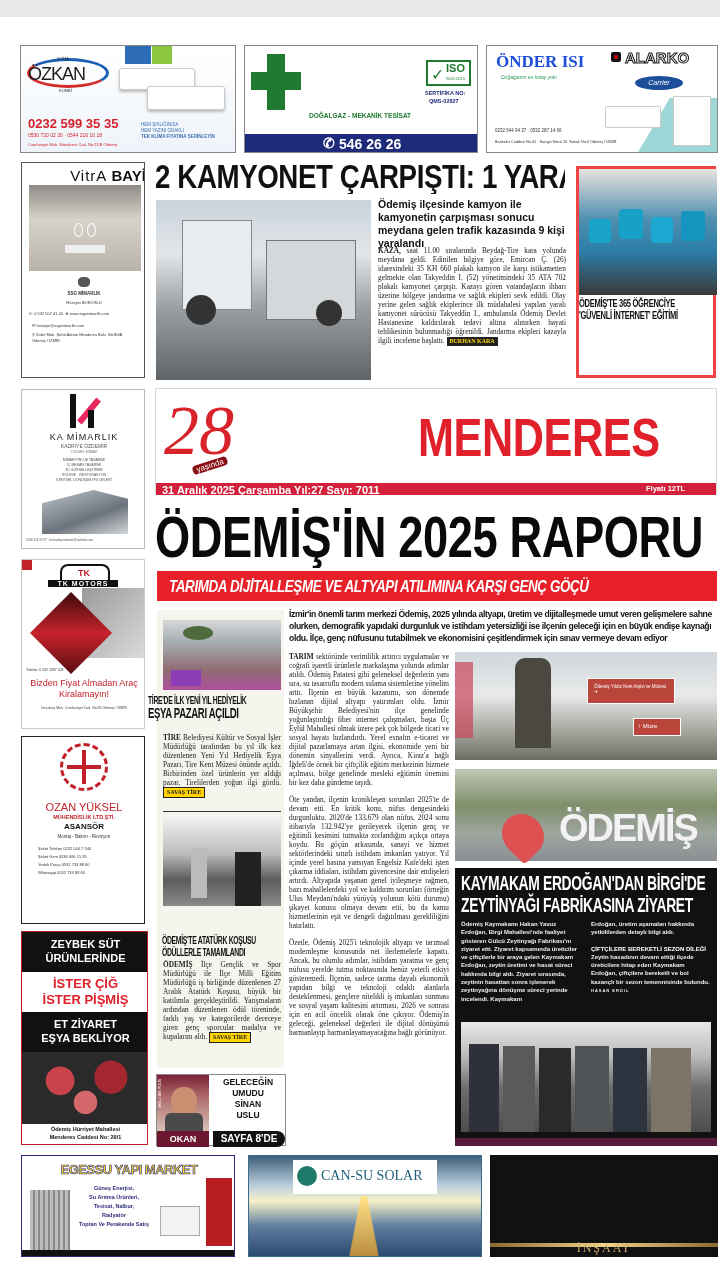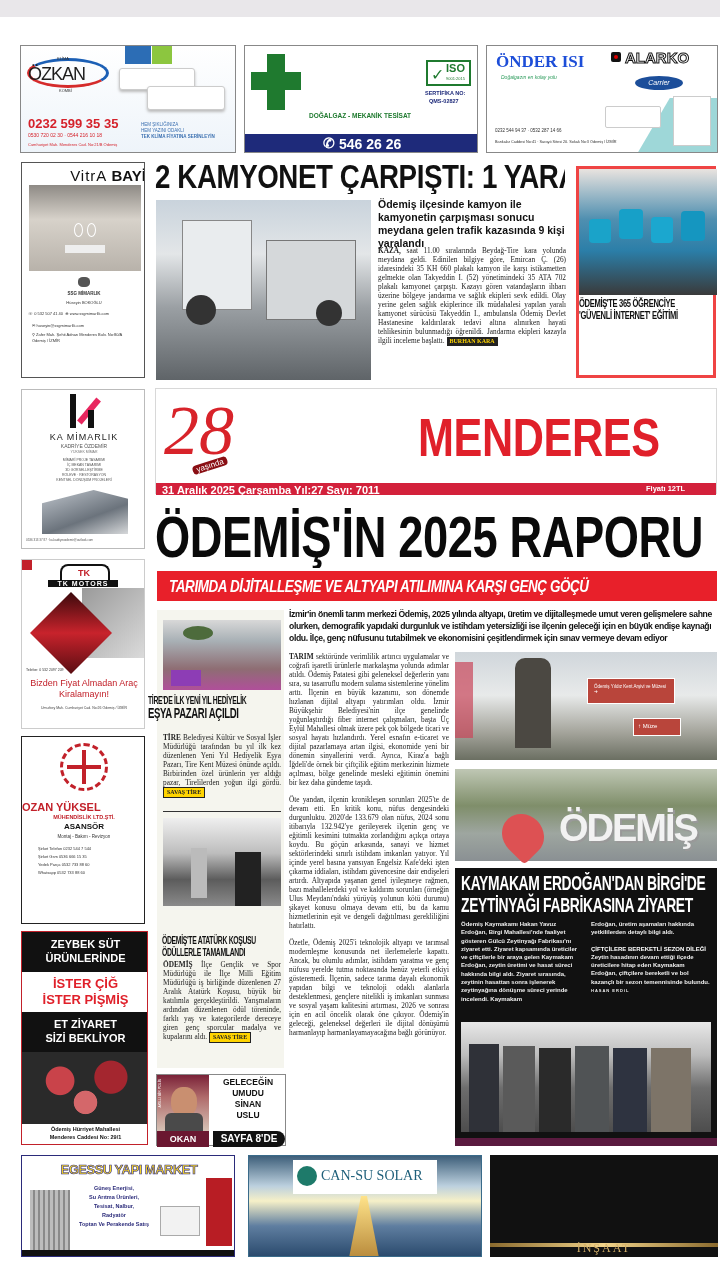--- a/index.html
+++ b/index.html
@@ -118,21 +118,21 @@
   <div class="abs" style="left:4px;top:108px;font-size:3.5px;color:#333">Telefon: 0 532 2097 209</div>
   <div class="abs" style="left:0;top:118px;width:124px;text-align:center;font-size:9px;color:#c2212a;line-height:11px">Bizden Fiyat Almadan Araç Kiralamayın!</div>
   <div class="abs" style="left:10px;top:146px;width:104px;text-align:center;font-size:3.5px;color:#444">Umurbey Mah. Cumhuriyet Cad. No:26 Ödemiş / İZMİR</div>
 </div>
 
 <div class="abs box" style="left:21px;top:736px;width:124px;height:188px;border-color:#222">
   <div class="abs" style="left:38px;top:6px;width:48px;height:48px;border:3px dashed #c2212a;border-radius:50%">
     <div class="abs" style="left:19px;top:4px;width:4px;height:34px;background:#c2212a"></div>
     <div class="abs" style="left:4px;top:19px;width:34px;height:4px;background:#c2212a"></div>
   </div>
-  <div class="abs" style="left:0;top:64px;width:124px;font-size:11px;font-weight:bold;color:#c2212a">OZAN YÜKSEL</div>
+  <div class="abs" style="left:0;top:64px;width:124px;text-align:center;font-size:11px;font-weight:normal;color:#c2212a">OZAN YÜKSEL</div>
   <div class="abs" style="left:0;top:77px;width:124px;text-align:center;font-size:5.5px;font-weight:bold;color:#c2212a">MÜHENDİSLİK LTD.ŞTİ.</div>
   <div class="abs" style="left:0;top:85px;width:124px;text-align:center;font-size:8px;font-weight:bold;color:#111">ASANSÖR</div>
   <div class="abs" style="left:0;top:97px;width:124px;text-align:center;font-size:4.5px;color:#333">Montaj - Bakım - Revizyon</div>
   <div class="abs" style="left:16px;top:108px;font-size:4px;color:#333;line-height:8px">
     <div>Şirket Telefon  0232 544 7 544</div>
       <div>Şirket Gsm  0536 666 15 35</div>
       <div>Yedek Parça  0532 733 88 60</div>
       <div>Whatsapp  0532 733 88 60</div>
   </div>
 </div>
@@ -141,21 +141,21 @@
   <div class="abs" style="left:0;top:44px;width:127px;text-align:center;font-size:13px;font-weight:bold;color:#e0202a;line-height:16px">
     <div>İSTER ÇİĞ</div>
       <div>İSTER PİŞMİŞ</div>
   </div>
   <div class="abs" style="left:0;top:0;width:127px;height:40px;background:#111;color:#fff;text-align:center;font-size:11px;font-weight:bold;line-height:14px;padding-top:5px">
     <div>ZEYBEK SÜT</div>
       <div>ÜRÜNLERİNDE</div>
   </div>
   <div class="abs" style="left:0;top:80px;width:127px;height:40px;background:#111;color:#fff;text-align:center;font-size:11px;font-weight:bold;line-height:14px;padding-top:5px">
     <div>ET ZİYARET</div>
-      <div>SİZİ BEKLİYOR</div>
+      <div>EŞYA BEKLİYOR</div>
   </div>
   <div class="abs" style="left:0;top:120px;width:127px;height:72px;background:radial-gradient(circle at 30% 40%,#c9434a 0 14%,transparent 15%),radial-gradient(circle at 70% 35%,#a4262f 0 16%,transparent 17%),radial-gradient(circle at 50% 70%,#d4676a 0 14%,transparent 15%),#2a2a2a"></div>
   <div class="abs" style="left:0;top:193px;width:127px;text-align:center;font-size:5.5px;font-weight:bold;color:#111;line-height:8px">
     <div>Ödemiş Hürriyet Mahallesi</div>
       <div>Menderes Caddesi No: 29/1</div>
   </div>
 </div>
 
 <div class="abs" style="left:155px;top:160px;width:410px;height:34px;overflow:hidden">
   <div class="hline" style="font-size:33px;line-height:34px;transform:scaleX(0.84);white-space:nowrap;color:#111">2 KAMYONET ÇARPIŞTI: 1 YARALI</div>

